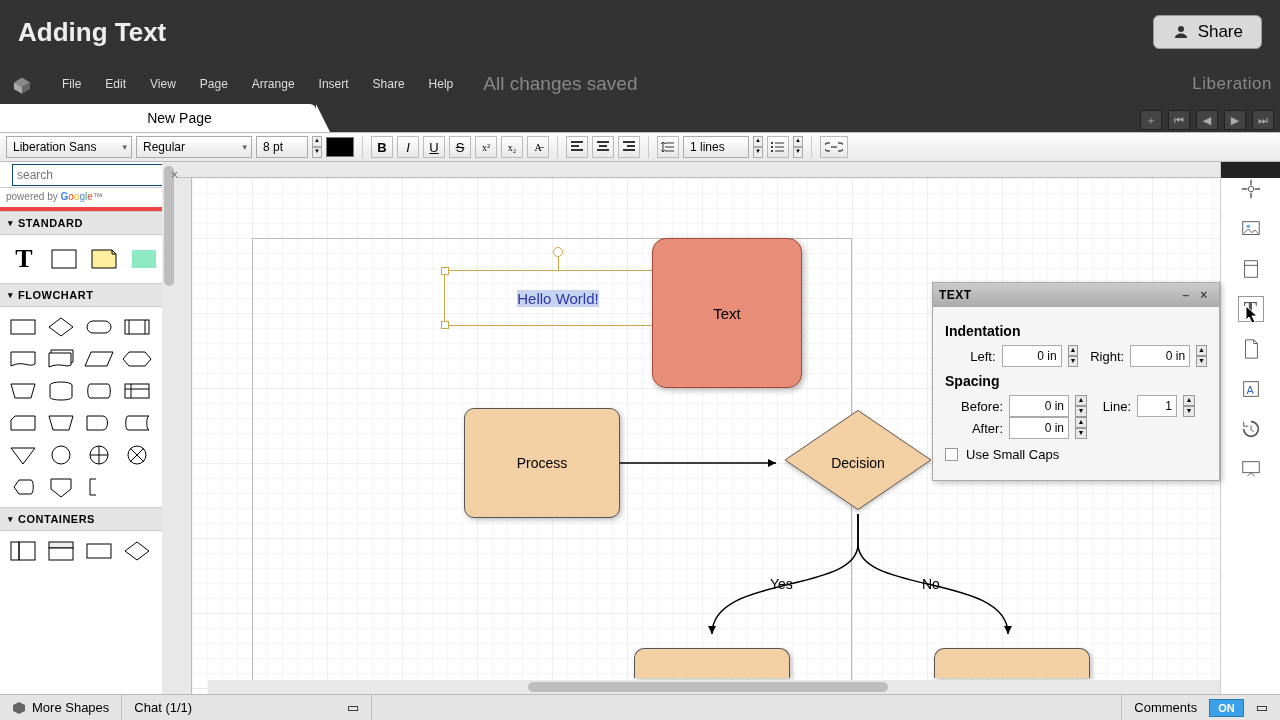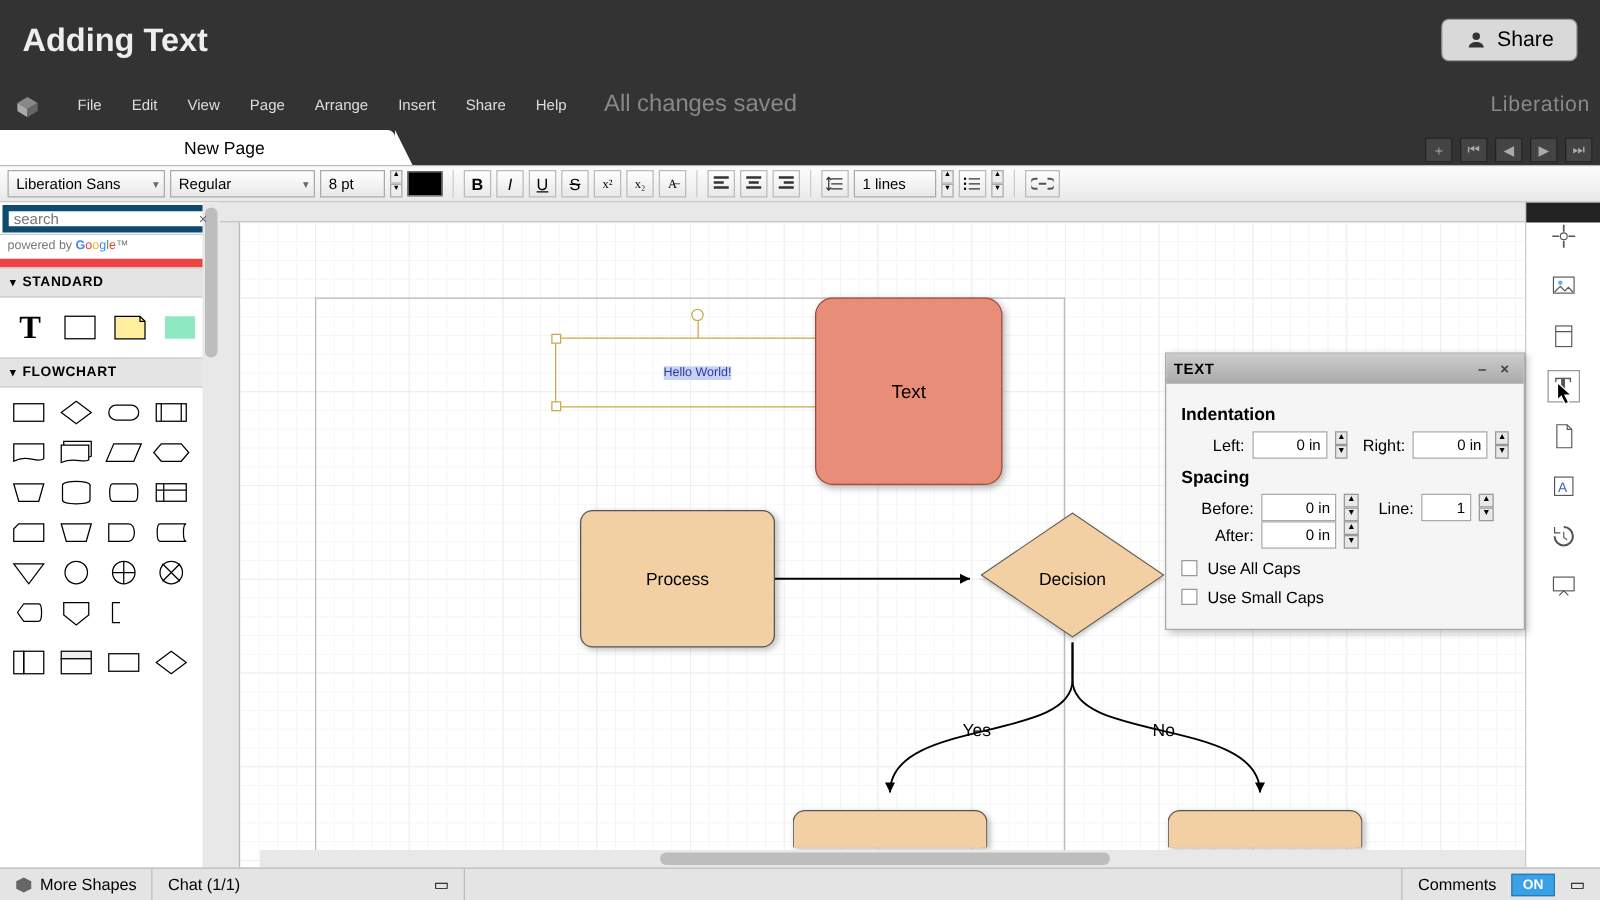--- a/index.html
+++ b/index.html
@@ -30,24 +30,24 @@
 .swatch { width:28px; height:20px; background:#000; border:1px solid #777; }
 .ibtn { width:22px; height:22px; border:1px solid #bbb; background:linear-gradient(#fff,#e8e8e8); display:flex; align-items:center; justify-content:center; font-size:13px; font-family:"Times New Roman",serif; cursor:pointer; }
 .vsep { width:1px; height:22px; background:#ccc; margin:0 4px; }
 .stepper { width:10px; height:22px; display:flex; flex-direction:column; }
 .stepper div { flex:1; border:1px solid #aaa; background:#eee; font-size:6px; text-align:center; line-height:1; }
 
 .workspace { position:absolute; top:162px; bottom:26px; left:0; right:0; display:flex; }
 
 .left { width:176px; background:#fff; border-right:1px solid #ccc; display:flex; flex-direction:column; }
 .searchrow { display:flex; align-items:center; border-bottom:1px solid #ccc; height:26px; }
-.searchrow input { flex:1; border:5px solid #0c4a6e; height:22px; margin:2px; padding:0 4px; font-size:12px; }
+.searchrow input { flex:1; border:1px solid #0c4a6e; height:22px; margin:12px; padding:0 4px; font-size:12px; }
 .searchrow .clr { width:14px; text-align:center; color:#666; cursor:pointer; font-size:12px; margin-left:-18px; z-index:1; }
 .searchrow .dd { width:18px; height:22px; border:1px solid #ccc; background:#eee; font-size:9px; text-align:center; line-height:22px; }
-.powered { font-size:10px; color:#777; padding:3px 6px 5px; border-bottom:7px solid #ef4444; }
+.powered { font-size:10px; color:#777; padding:3px 6px 5px; border-bottom:4px solid #ef4444; }
 .powered b { color:#4285f4; } .powered .o1{color:#ea4335}.powered .o2{color:#fbbc05}.powered .g{color:#4285f4}.powered .l{color:#34a853}.powered .e{color:#ea4335}
 .cat { background:#e4e4e4; padding:5px 8px; font-size:11px; font-weight:bold; letter-spacing:.5px; display:flex; align-items:center; gap:5px; border-top:1px solid #ccc; border-bottom:1px solid #ccc; }
 .cat::before { content:"▾"; font-size:9px; }
 .shapes { padding:6px; display:flex; flex-wrap:wrap; gap:4px; }
 .shp { width:34px; height:28px; display:flex; align-items:center; justify-content:center; cursor:pointer; }
 .std-big .shp { width:36px; height:36px; }
 .shp svg { width:30px; height:24px; }
 .left-scroll { position:absolute; left:162px; top:0; bottom:0; width:14px; background:#e8e8e8; }
 .left-scroll .thumb { position:absolute; left:2px; right:2px; top:4px; height:120px; background:#bdbdbd; border-radius:5px; }
 
@@ -70,21 +70,21 @@
 .diamond-wrap { width:160px; height:110px; }
 .diamond { width:100%; height:100%; background:#f3cfa4; border:1px solid #555; transform:scaleY(.68) rotate(45deg); box-shadow:2px 2px 5px rgba(0,0,0,.25); }
 .diamond-lbl { position:absolute; inset:0; display:flex; align-items:center; justify-content:center; font-size:14px; }
 .edge-lbl { position:absolute; font-size:14px; }
 
 .textbox-sel { position:absolute; border:1px solid #c9a84a; }
 .textbox-sel .hndl { position:absolute; width:8px; height:8px; background:#fff; border:1px solid #c9a84a; }
 .textbox-sel .rot { position:absolute; left:50%; top:-24px; margin-left:-5px; width:10px; height:10px; border:1px solid #c9a84a; border-radius:50%; background:#fff; }
 .textbox-sel .stem { position:absolute; left:50%; top:-14px; width:1px; height:14px; background:#c9a84a; }
 .textbox-sel .txt { display:flex; align-items:center; justify-content:center; height:100%; }
-.textbox-sel .txt span { color:#2b3aa5; background:#c8d3f0; font-size:10px; }
+.textbox-sel .txt span { color:#2b3aa5; background:#c8d3f0; font-size:15px; }
 
 .rpanel { position:absolute; right:0; top:0; bottom:0; width:60px; background:#fff; border-left:1px solid #ccc; display:flex; flex-direction:column; align-items:center; padding-top:14px; gap:14px; }
 .rpanel .ric { width:26px; height:26px; display:flex; align-items:center; justify-content:center; color:#555; cursor:pointer; }
 .rpanel .ric.active { background:#fff; border:1px solid #999; }
 .rpanel .blacktop { position:absolute; top:0; left:0; right:0; height:16px; background:#222; }
 
 .text-popup { position:absolute; right:60px; top:120px; width:288px; background:#f5f5f5; border:1px solid #aaa; box-shadow:2px 2px 6px rgba(0,0,0,.25); font-size:13px; }
 .text-popup .hdr { background:linear-gradient(#ccc,#aaa); height:24px; display:flex; align-items:center; padding:0 6px; font-size:12px; letter-spacing:.5px; font-weight:bold; }
 .text-popup .hdr .sp { flex:1; }
 .text-popup .hdr .pb { width:18px; text-align:center; cursor:pointer; color:#444; }
@@ -390,20 +390,21 @@
             <path d="M5 4h20v10l-10 8-10-8z" fill="#fff" stroke="#000"></path>
           </svg>
         </div>
       <div class="shp">
           <svg>
             <path d="M12 4H6v16h6" fill="none" stroke="#000"></path>
           </svg>
         </div>
     </div>
 
+    <div class="cat">CONTAINERS</div>
     <div class="shapes">
       <div class="shp">
           <svg>
             <rect x="3" y="3" width="8" height="18" fill="#fff" stroke="#000"></rect>
             <rect x="11" y="3" width="16" height="18" fill="none" stroke="#000"></rect>
           </svg>
         </div>
       <div class="shp">
           <svg>
             <rect x="3" y="3" width="24" height="6" fill="#eee" stroke="#000"></rect>
@@ -579,24 +580,20 @@
         <div class="row indent2">
           <label>After:</label>
           <input type="text" value="0 in" style="">
           <div class="mini-step">
               <div>▲</div>
               <div>▼</div>
             </div>
         </div>
         <div class="chk">
             <div class="box"></div>
-            <span>Use All Caps</span>
-          </div>
-        <div class="chk">
-            <div class="box"></div>
             <span>Use Small Caps</span>
           </div>
       </div>
     </div>
 
   </div>
 </div>
 
 <div class="statusbar">
   <div class="seg">

